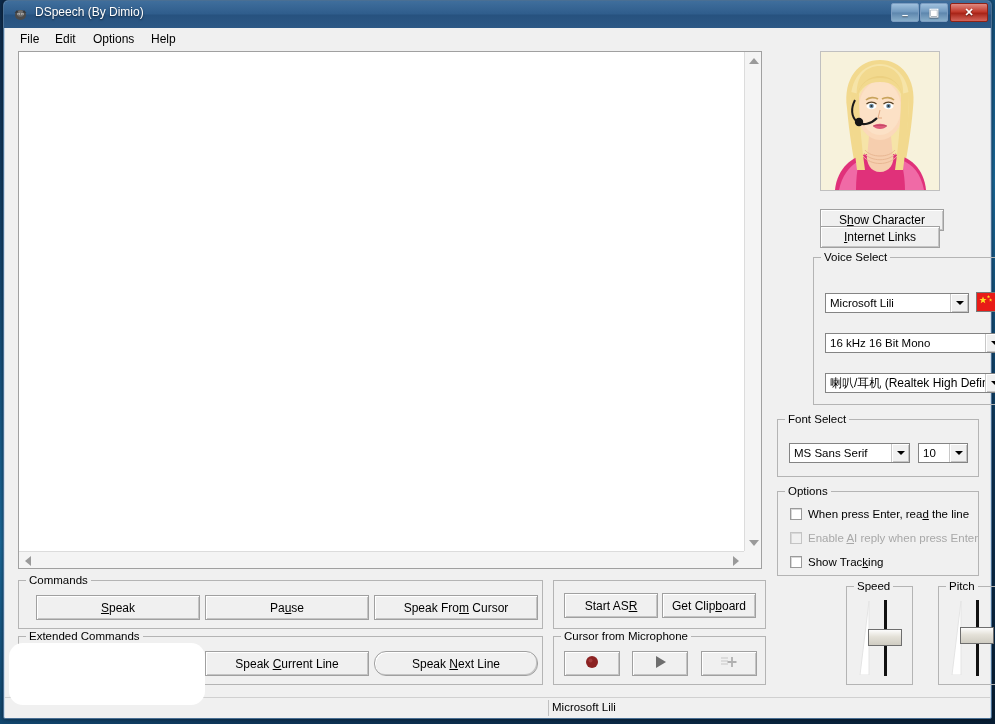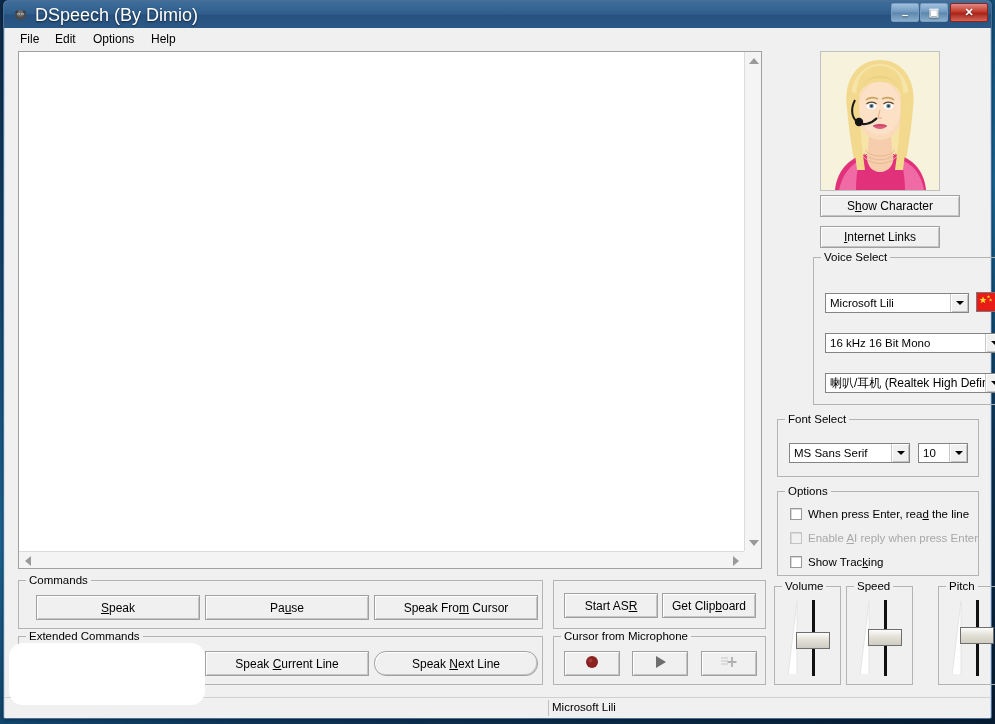--- a/index.html
+++ b/index.html
@@ -39,21 +39,21 @@
     background: linear-gradient(to bottom, #3f6e9c 0%, #2f5d8c 48%, #27527f 52%, #2c5885 100%);
     border-radius: 4px 4px 0 0;
     overflow: hidden;
   }
   #title-icon {
     position: absolute; left: 8px; top: 5px;
     width: 17px; height: 17px;
   }
   #title-text {
     position: absolute; left: 31px; top: 4px;
-    font-size: 18px;
+    font-size: 12px;
     color: #ffffff;
     text-shadow: 0 1px 2px rgba(0,0,0,0.6);
     white-space: nowrap;
   }
   .winbtn {
     position: absolute; top: 2px;
     width: 28px; height: 19px;
     border: 1px solid #7b9cc0;
     border-radius: 2px;
     box-sizing: border-box;
@@ -398,21 +398,21 @@
 
         <path d="M52 74 C55 71 63 71 66 74 C63 78 55 78 52 74 Z" fill="#de5a7a"></path>
         <path d="M52 74 C56 73 62 73 66 74" stroke="#b8415d" stroke-width="0.8" fill="none"></path>
 
         <path d="M34 48 C30 56 30 64 36 70" stroke="#1a1a1a" stroke-width="2" fill="none"></path>
         <path d="M36 70 C42 74 50 72 56 66" stroke="#1a1a1a" stroke-width="2.2" fill="none"></path>
         <circle cx="38" cy="70" r="4.2" fill="#141414"></circle>
       </svg>
     </div>
 
-    <div class="btn" style="left:815px; top:146px; width:140px; height:22px;">
+    <div class="btn" style="left:815px; top:160px; width:124px; height:22px;">
       <span>S<u>h</u>ow Character</span>
     </div>
     <div class="btn" style="left:815px; top:177px; width:120px; height:22px;">
       <span><u>I</u>nternet Links</span>
     </div>
 
     <div class="gbox" style="left:772px; top:208px; width:236px; height:148px;margin-left:36px;">
       <span class="gcap">Voice Select</span>
 
       <div class="combo" style="left:11px; top:35px; width:144px; height:20px;">
@@ -540,30 +540,20 @@
           <svg width="18" height="16" viewBox="0 0 18 16">
             <line x1="1" y1="4" x2="8" y2="4" stroke="#c6c6c6" stroke-width="1"></line>
             <line x1="1" y1="7" x2="8" y2="7" stroke="#c6c6c6" stroke-width="1"></line>
             <line x1="1" y1="10" x2="8" y2="10" stroke="#c6c6c6" stroke-width="1"></line>
             <path d="M12 3 L12 13 M7.5 8 L16.5 8" stroke="#b0b0b0" stroke-width="1.8" fill="none"></path>
           </svg>
         </span>
       </div>
     </div>
 
-    <div class="gbox" style="left:769px; top:537px; width:67px; height:99px;">
-      <span class="gcap">Volume</span>
-      <div class="slider-wedge" style="left:11px; top:14px; border-left:0 solid transparent; border-right:8px solid transparent; border-bottom:0; width:0;">
-        <svg width="14" height="74" viewBox="0 0 14 74">
-            <polygon points="11,0 11,74 2,74" fill="#ffffff" stroke="#e4e4e4" stroke-width="1"></polygon>
-          </svg>
-      </div>
-      <div class="slider-track" style="left:37px; top:13px; height:76px;"></div>
-      <div class="slider-thumb" style="left:21px; top:45px;"></div>
-    </div>
 
     <div class="gbox" style="left:841px; top:537px; width:67px; height:99px;">
       <span class="gcap">Speed</span>
       <div class="slider-wedge" style="left:11px; top:14px;">
         <svg width="14" height="74" viewBox="0 0 14 74">
             <polygon points="11,0 11,74 2,74" fill="#ffffff" stroke="#e4e4e4" stroke-width="1"></polygon>
           </svg>
       </div>
       <div class="slider-track" style="left:37px; top:13px; height:76px;"></div>
       <div class="slider-thumb" style="left:21px; top:42px;"></div>

